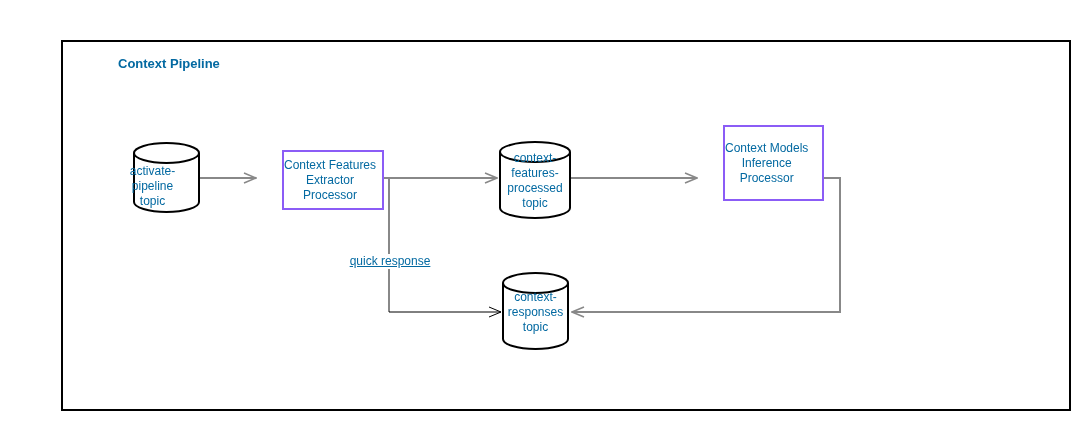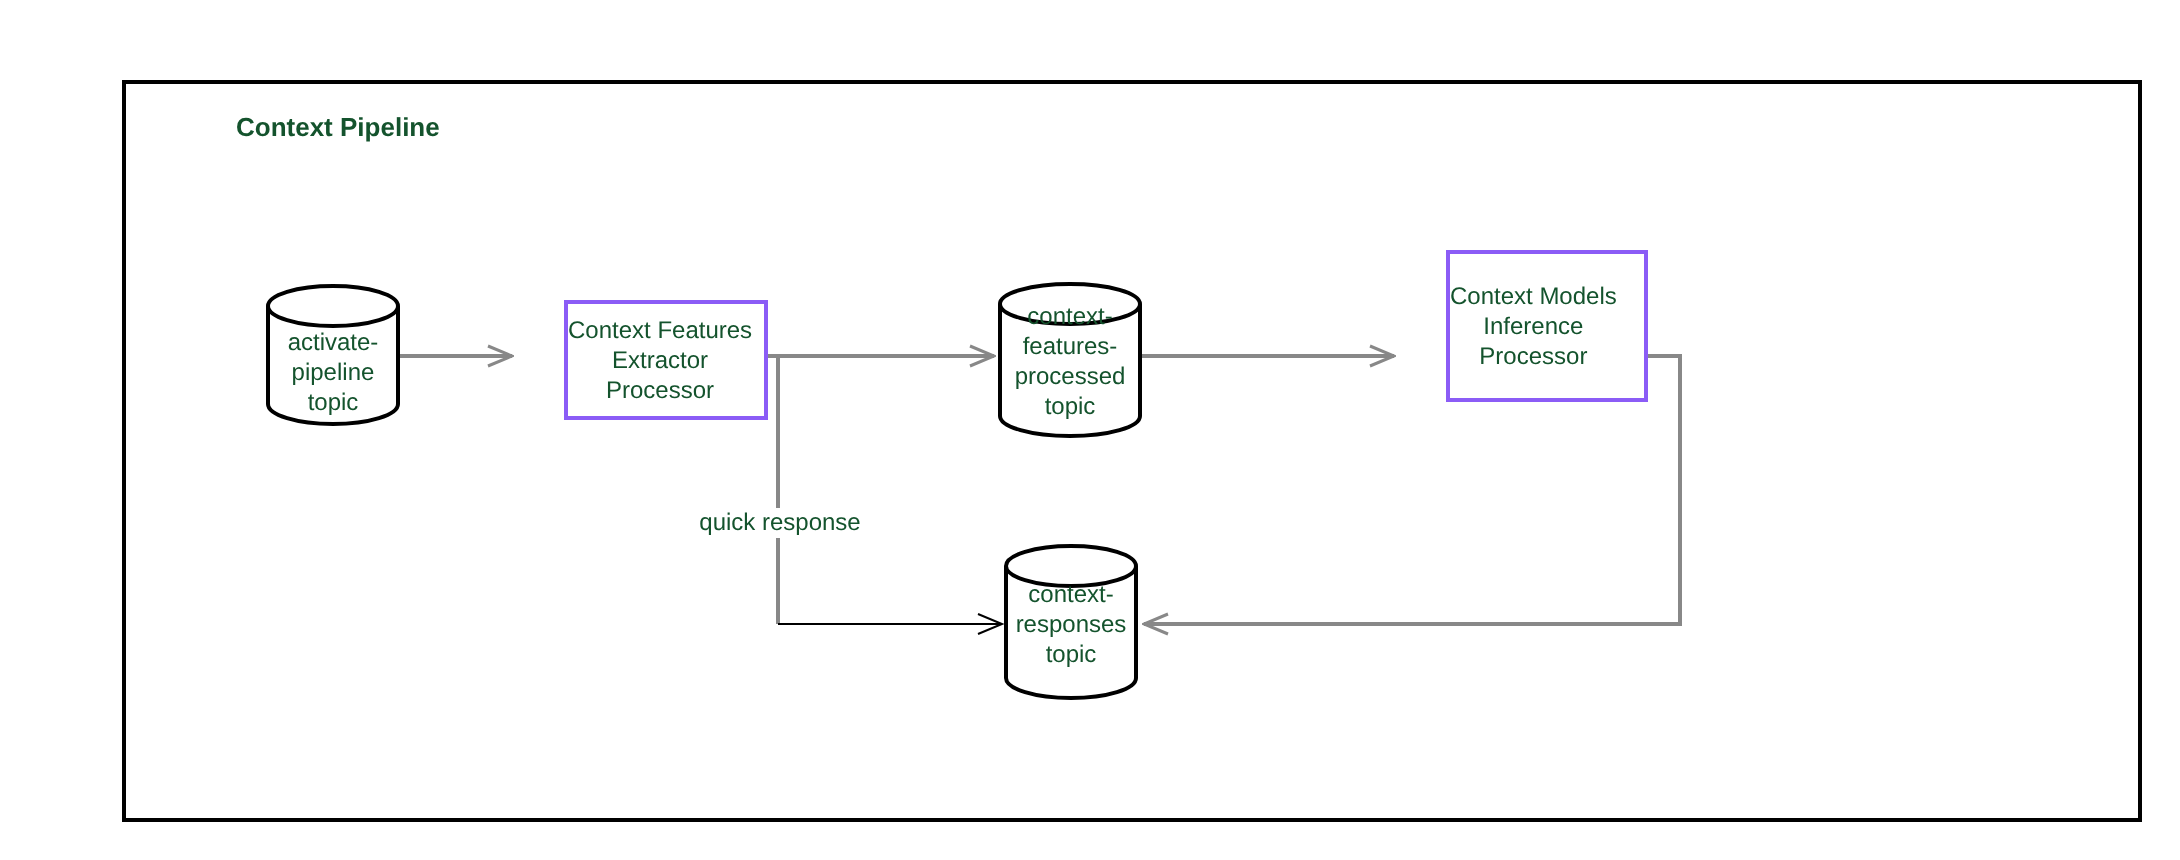--- a/index.html
+++ b/index.html
@@ -2,21 +2,21 @@
 <html><head>
 <meta charset="utf-8">
 <style>
   html, body { margin: 0; padding: 0; background: #ffffff; }
   .canvas {
     position: relative;
     width: 1090px;
     height: 430px;
     background: #ffffff;
     font-family: "Liberation Sans", sans-serif;
-    color: #14532d;
+    color: #0369a1;
     overflow: hidden;
   }
   .frame {
     position: absolute;
     left: 61px; top: 40px;
     width: 1010px; height: 371px;
     border: 2px solid #000000;
     box-sizing: border-box;
     background: #ffffff;
   }
@@ -52,32 +52,33 @@
     text-align: center;
     white-space: pre-line;
   }
   .cyl-label {
     position: absolute;
     display: flex;
     align-items: center;
     justify-content: center;
     text-align: center;
   }
-  .cyl-label.cyl1 { left: 134px; top: 146px; width: 65px; height: 80px; }
+  .cyl-label.cyl1 { left: 120px; top: 146px; width: 65px; height: 80px; }
   .cyl-label.cyl2 { left: 500px; top: 144px; width: 70px; height: 74px; }
   .cyl-label.cyl3 { left: 503px; top: 275px; width: 65px; height: 74px; }
   .edge-label {
     position: absolute;
     left: 347px; top: 254px;
     width: 86px; height: 15px;
     background: #ffffff;
     font-size: 12px;
     line-height: 15px;
     text-align: center;
     white-space: nowrap;
+    text-decoration: underline;
   }
 </style>
 </head>
 <body>
 
 <div class="canvas">
 
   <div class="frame"></div>
 
   <div class="diagram-title">Context Pipeline</div>

